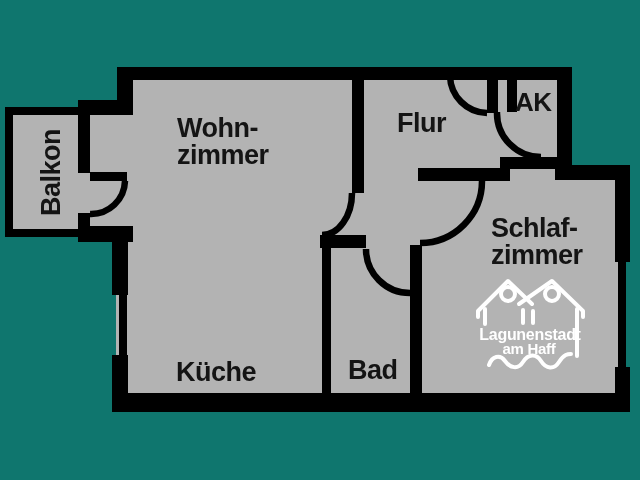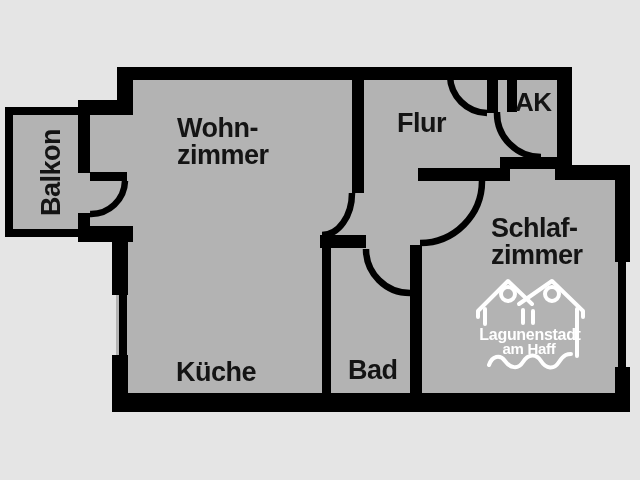--- a/index.html
+++ b/index.html
@@ -1,17 +1,17 @@
 <!DOCTYPE html>
 <html style="--floor: #b3b3b3; --wall: #000000; --label: #141414; --logo: #ffffff;"><head>
 <meta charset="utf-8">
 <style>
   html,body{margin:0;padding:0;background:#ffffff;}
   .stage{
-    width:640px;height:480px;position:relative;background:#e5e5e5;overflow:hidden;
+    width:640px;height:480px;position:relative;background:#0f766e;overflow:hidden;
     font-family:"Liberation Sans", sans-serif;
   }
   svg{display:block;}
   .wall{fill:var(--wall,#000);stroke:none;shape-rendering:crispEdges;}
   .floor{fill:var(--floor,#b3b3b3);stroke:none;}
   .door-arc{stroke:var(--wall,#000);stroke-width:6.5;fill:none;}
   .room-label{
     fill:var(--label,#141414);font-weight:bold;font-size:27px;letter-spacing:-0.5px;
     font-family:"Liberation Sans", sans-serif;
   }

